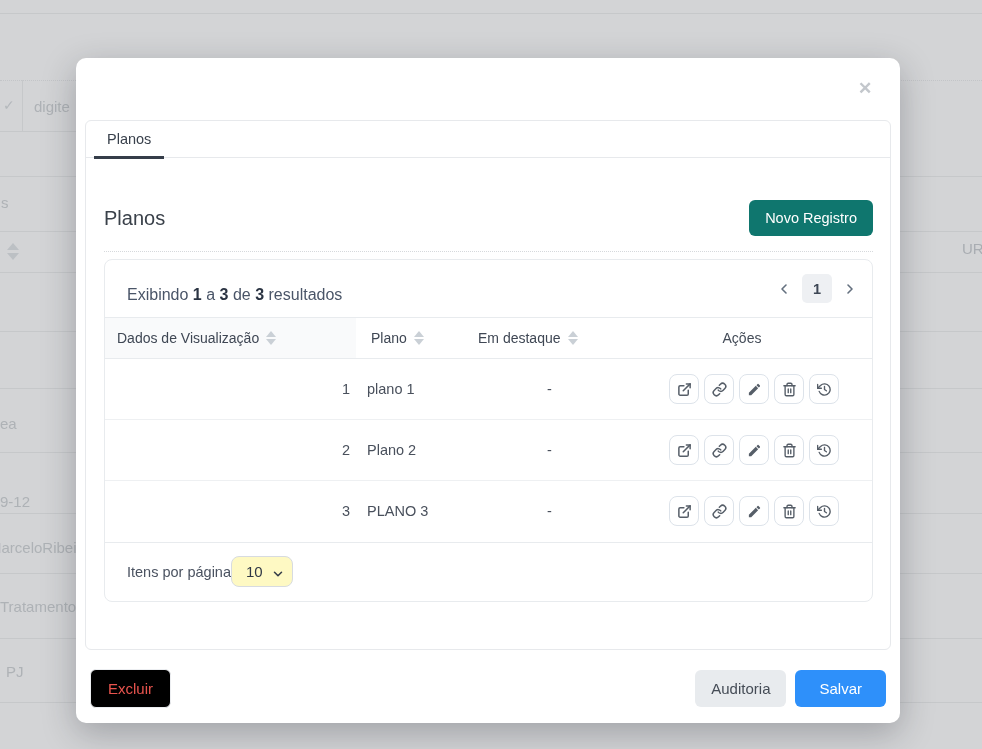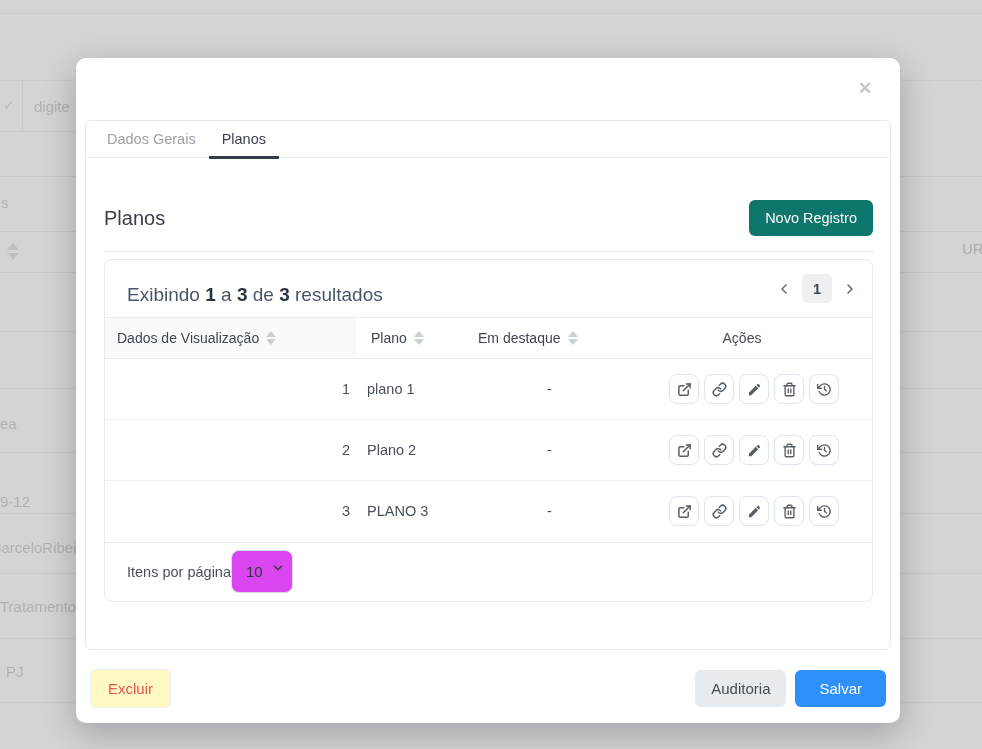--- a/index.html
+++ b/index.html
@@ -42,21 +42,21 @@
   .tab-content { padding:42px 17px 0 18px; }
   .section-head { display:flex; justify-content:space-between; align-items:center; }
   .section-title { font-size:20px; color:#3a414a; font-weight:400; }
   .btn-primary { background:#0f766e; color:#fff; border:none; border-radius:6px;
     padding:10px 16px; font-size:14.5px; font-weight:500; cursor:pointer; }
   .dotted-sep { border-top:1px dotted #d6d9dc; margin-top:15px; }
 
   .card { margin-top:7px; border:1px solid #e8ebee; border-radius:8px; background:#fff; overflow:hidden; }
   .summary-row { height:57px; display:flex; align-items:center;
     justify-content:space-between; padding:0 13px 0 22px; }
-  .summary { font-size:19px; color:#4a5568;margin-top:12px; }
+  .summary { font-size:16px; color:#4a5568;margin-top:12px; }
   .summary b { color:#2a3342; }
   .pager { display:flex; align-items:center; gap:9px; }
   .pg-btn { background:transparent; border:none; cursor:pointer; width:18px; height:28px;
     display:flex; align-items:center; justify-content:center; padding:0; }
   .pg-page { width:30px; height:29px; background:#eef0f3; border:none; border-radius:5px;
     font-size:14.5px; font-weight:700; color:#3d4654; cursor:pointer; }
 
   table.grid { width:100%; border-collapse:collapse; table-layout:fixed; }
   .grid col.c1 { width:251px; } .grid col.c2 { width:107px; }
   .grid col.c3 { width:117px; } .grid col.c4 { width:auto; }
@@ -79,29 +79,29 @@
   .td-actions .actions { display:flex; justify-content:center; margin-left:56px; gap:5px; }
   .act-btn { width:30px; height:30px; background:#fff; border:1px solid #dde3ea;
     border-radius:8px; cursor:pointer; display:flex; align-items:center;
     justify-content:center; padding:0; }
   .act-btn svg { display:block; }
 
   .card-footer { height:59px; border-top:1px solid #e8ebee; display:flex;
     align-items:center; padding-left:22px; gap:0; }
   .per-page-label { font-size:14.5px; color:#4a5260; }
   .select-wrap { position:relative; }
-  .select-wrap select { appearance:none; -webkit-appearance:none; width:62px; height:43px;
-    border:1px solid #d7dbe0; border-radius:8px; background:#d946ef; font-size:15px;
+  .select-wrap select { appearance:none; -webkit-appearance:none; width:62px; height:31px;
+    border:1px solid #d7dbe0; border-radius:8px; background:#fef9c3; font-size:15px;
     color:#2f3745; padding:0 24px 0 14px;
     font-family:"Liberation Sans","DejaVu Sans",sans-serif; cursor:pointer; }
   .select-wrap svg { position:absolute; right:8px; top:11px; pointer-events:none; }
 
   .modal-footer { position:absolute; left:14px; right:14px; bottom:15px;
     display:flex; justify-content:space-between; align-items:center; }
-  .btn-outline-danger { background:#fef9c3; border:1px solid #eceef1; border-radius:6px;
+  .btn-outline-danger { background:#000000; border:1px solid #eceef1; border-radius:6px;
     color:#e8544e; font-size:15px; padding:10px 17px; cursor:pointer; }
   .footer-right { display:flex; gap:9px;align-items:center; }
   .btn-secondary { background:#e8ebee; border:none; border-radius:6px; color:#454c56;
     font-size:15px; padding:10px 16px; cursor:pointer; }
   .btn-save { background:#2e90fa; border:none; border-radius:6px; color:#fff;
     font-size:15px; font-weight:500; padding:10px 24px; cursor:pointer; }
 </style>
 </head>
 <body>
 
@@ -136,21 +136,20 @@
   <span class="bg-text" style="left:0; top:598px">Tratamento</span>
   <span class="bg-text" style="left:6px; top:663px">PJ</span>
 </div>
 
 <div class="modal">
   <div class="modal-title">Alterar Registro</div>
   <button class="modal-close">✕</button>
 
   <div class="tab-box">
     <div class="tab-bar">
-      <button class="tab">Dados Gerais</button>
       <button class="tab active">Planos</button>
     </div>
 
     <div class="tab-content">
       <div class="section-head">
         <div class="section-title">Planos</div>
         <button class="btn-primary">Novo Registro</button>
       </div>
       <div class="dotted-sep"></div>
 

